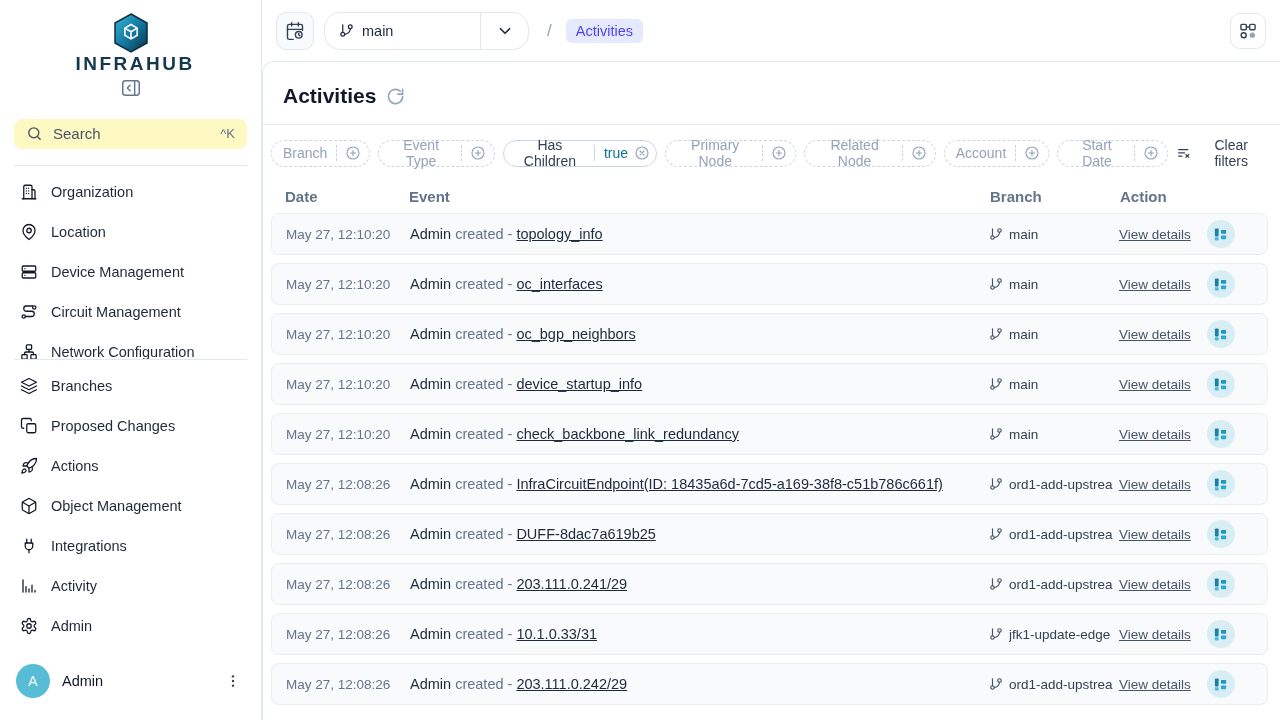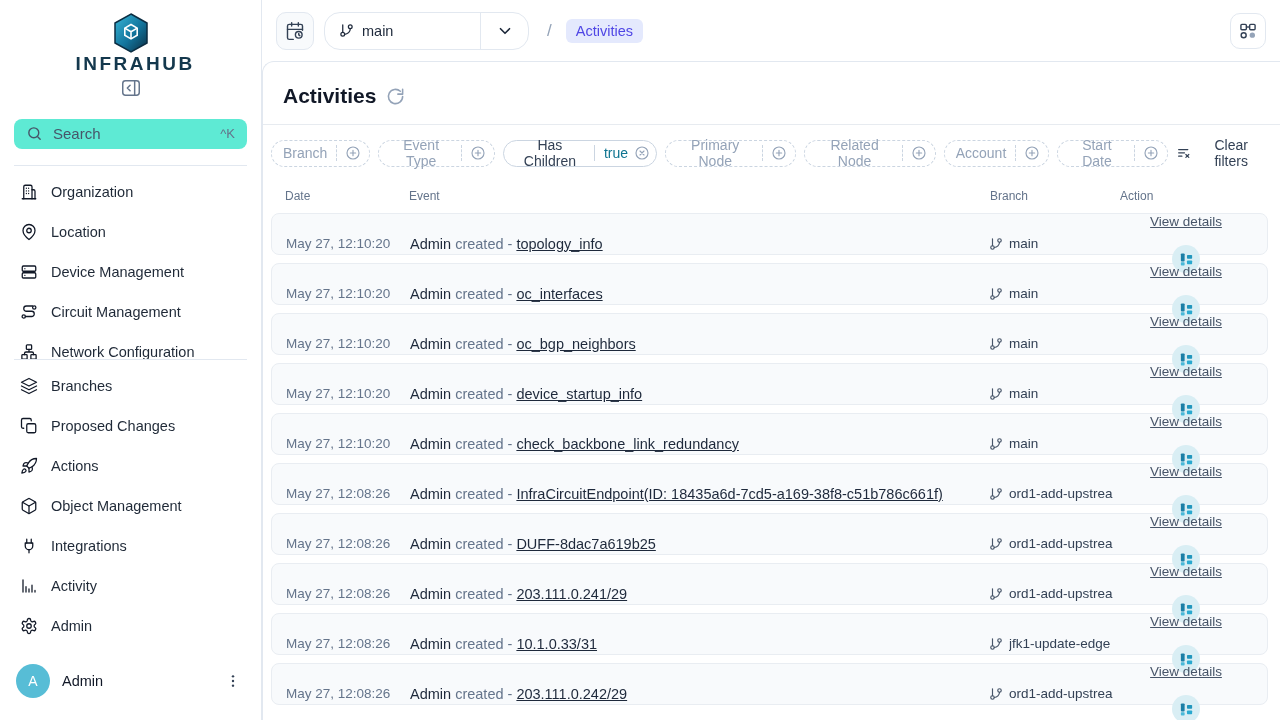--- a/index.html
+++ b/index.html
@@ -7,21 +7,21 @@
     font-family:"Liberation Sans", sans-serif; color:#1e293b; }
   .app { display:flex; width:1280px; height:720px; }
 
   
   .sidebar { width:262px; min-width:262px; height:720px; background:#fff;
     border-right:1px solid #e2e8f0; display:flex; flex-direction:column; }
   .logo-row { display:flex; align-items:center; padding:13px 16px 10px 16px;flex-direction:column; }
   .logo-mark { width:36px; height:40px; }
   .logo-text { font-size:19px; font-weight:800; letter-spacing:2.5px; color:#14384d; margin-left:9px; flex:1; }
   .collapse-btn { background:none; border:none; cursor:pointer; color:#64748b; display:flex; padding:2px; }
-  .search-box { margin:8px 14px 16px 14px; height:36px; background:#5eead4; border-radius:8px;
+  .search-box { margin:8px 14px 16px 14px; height:36px; background:#fef9c3; border-radius:8px;
     display:flex; align-items:center; padding:0 12px; gap:10px; cursor:pointer; }
   .search-box .ph { color:#475569; font-size:15px; flex:1; }
   .search-box .kbd { color:#64748b; font-size:13px; }
   .side-divider { border-top:1px solid #e2e8f0; margin:0 14px; }
   .nav-group { padding:6px 0; }
   .nav-group.first { height:233px; overflow:hidden; }
   .nav-item { display:flex; align-items:center; gap:13px; height:40px; padding:0 20px;
     font-size:14.5px; color:#1f2937; cursor:pointer; }
   .nav-item svg { color:#111827; flex:none; }
   .spacer { flex:1; }
@@ -61,33 +61,33 @@
   .chip.active { border:1px solid #cbd5e1; color:#334155; }
   .chip.active .chip-label { padding:0 9px 0 11px; }
   .chip.active .chip-val { border-left:1px solid #cbd5e1; padding:0 6px 0 9px; color:#0e7490; font-weight:500;
     display:flex; align-items:center; gap:6px; }
   .chip.active .chip-x { color:#94a3b8; display:flex; align-items:center; }
   .clear-filters { margin-left:auto; background:none; border:none; cursor:pointer; display:flex; align-items:center;
     gap:7px; font-size:14px; color:#334155; font-family:inherit; }
 
   .table-wrap { padding:0 12px 0 8px; flex:1; overflow:hidden; }
   .thead { display:grid; grid-template-columns:124px 1fr 130px 134px; align-items:center;
-    height:34px; padding:0 14px; color:#64748b; font-size:12px; font-weight:400; }
+    height:34px; padding:0 14px; color:#64748b; font-size:15px; font-weight:700; }
   .trow { display:grid; grid-template-columns:124px 1fr 130px 134px; align-items:center; height:42px;
     padding:0 14px; background:#f8fafc; border:1px solid #e9edf2; border-radius:8px; margin-bottom:8px; }
   .cell-date { color:#64748b; font-size:13.5px; }
   .cell-event { font-size:14.5px; white-space:nowrap; overflow:hidden; }
   .cell-event .actor { color:#1e293b; }
   .cell-event .verb { color:#64748b; }
   .event-link { color:#1e293b; text-decoration:underline; cursor:pointer; }
   .cell-branch { display:flex; align-items:center; gap:6px; color:#334155; font-size:13.5px;
     white-space:nowrap; overflow:hidden; }
   .cell-branch svg { flex:none; color:#475569; }
   .cell-branch span { overflow:hidden; }
-  .cell-action { display:flex; align-items:center; gap:16px;flex-direction:column; }
+  .cell-action { display:flex; align-items:center; gap:16px; }
   .view-link { color:#475569; font-size:13.5px; text-decoration:underline; cursor:pointer; }
   .tree-btn { width:28px; height:28px; border-radius:50%; background:#d9eef4; border:none; cursor:pointer;
     display:flex; align-items:center; justify-content:center; }
   svg { display:block; }
 </style>
 </head>
 <body>
 
 <div class="app">
 

